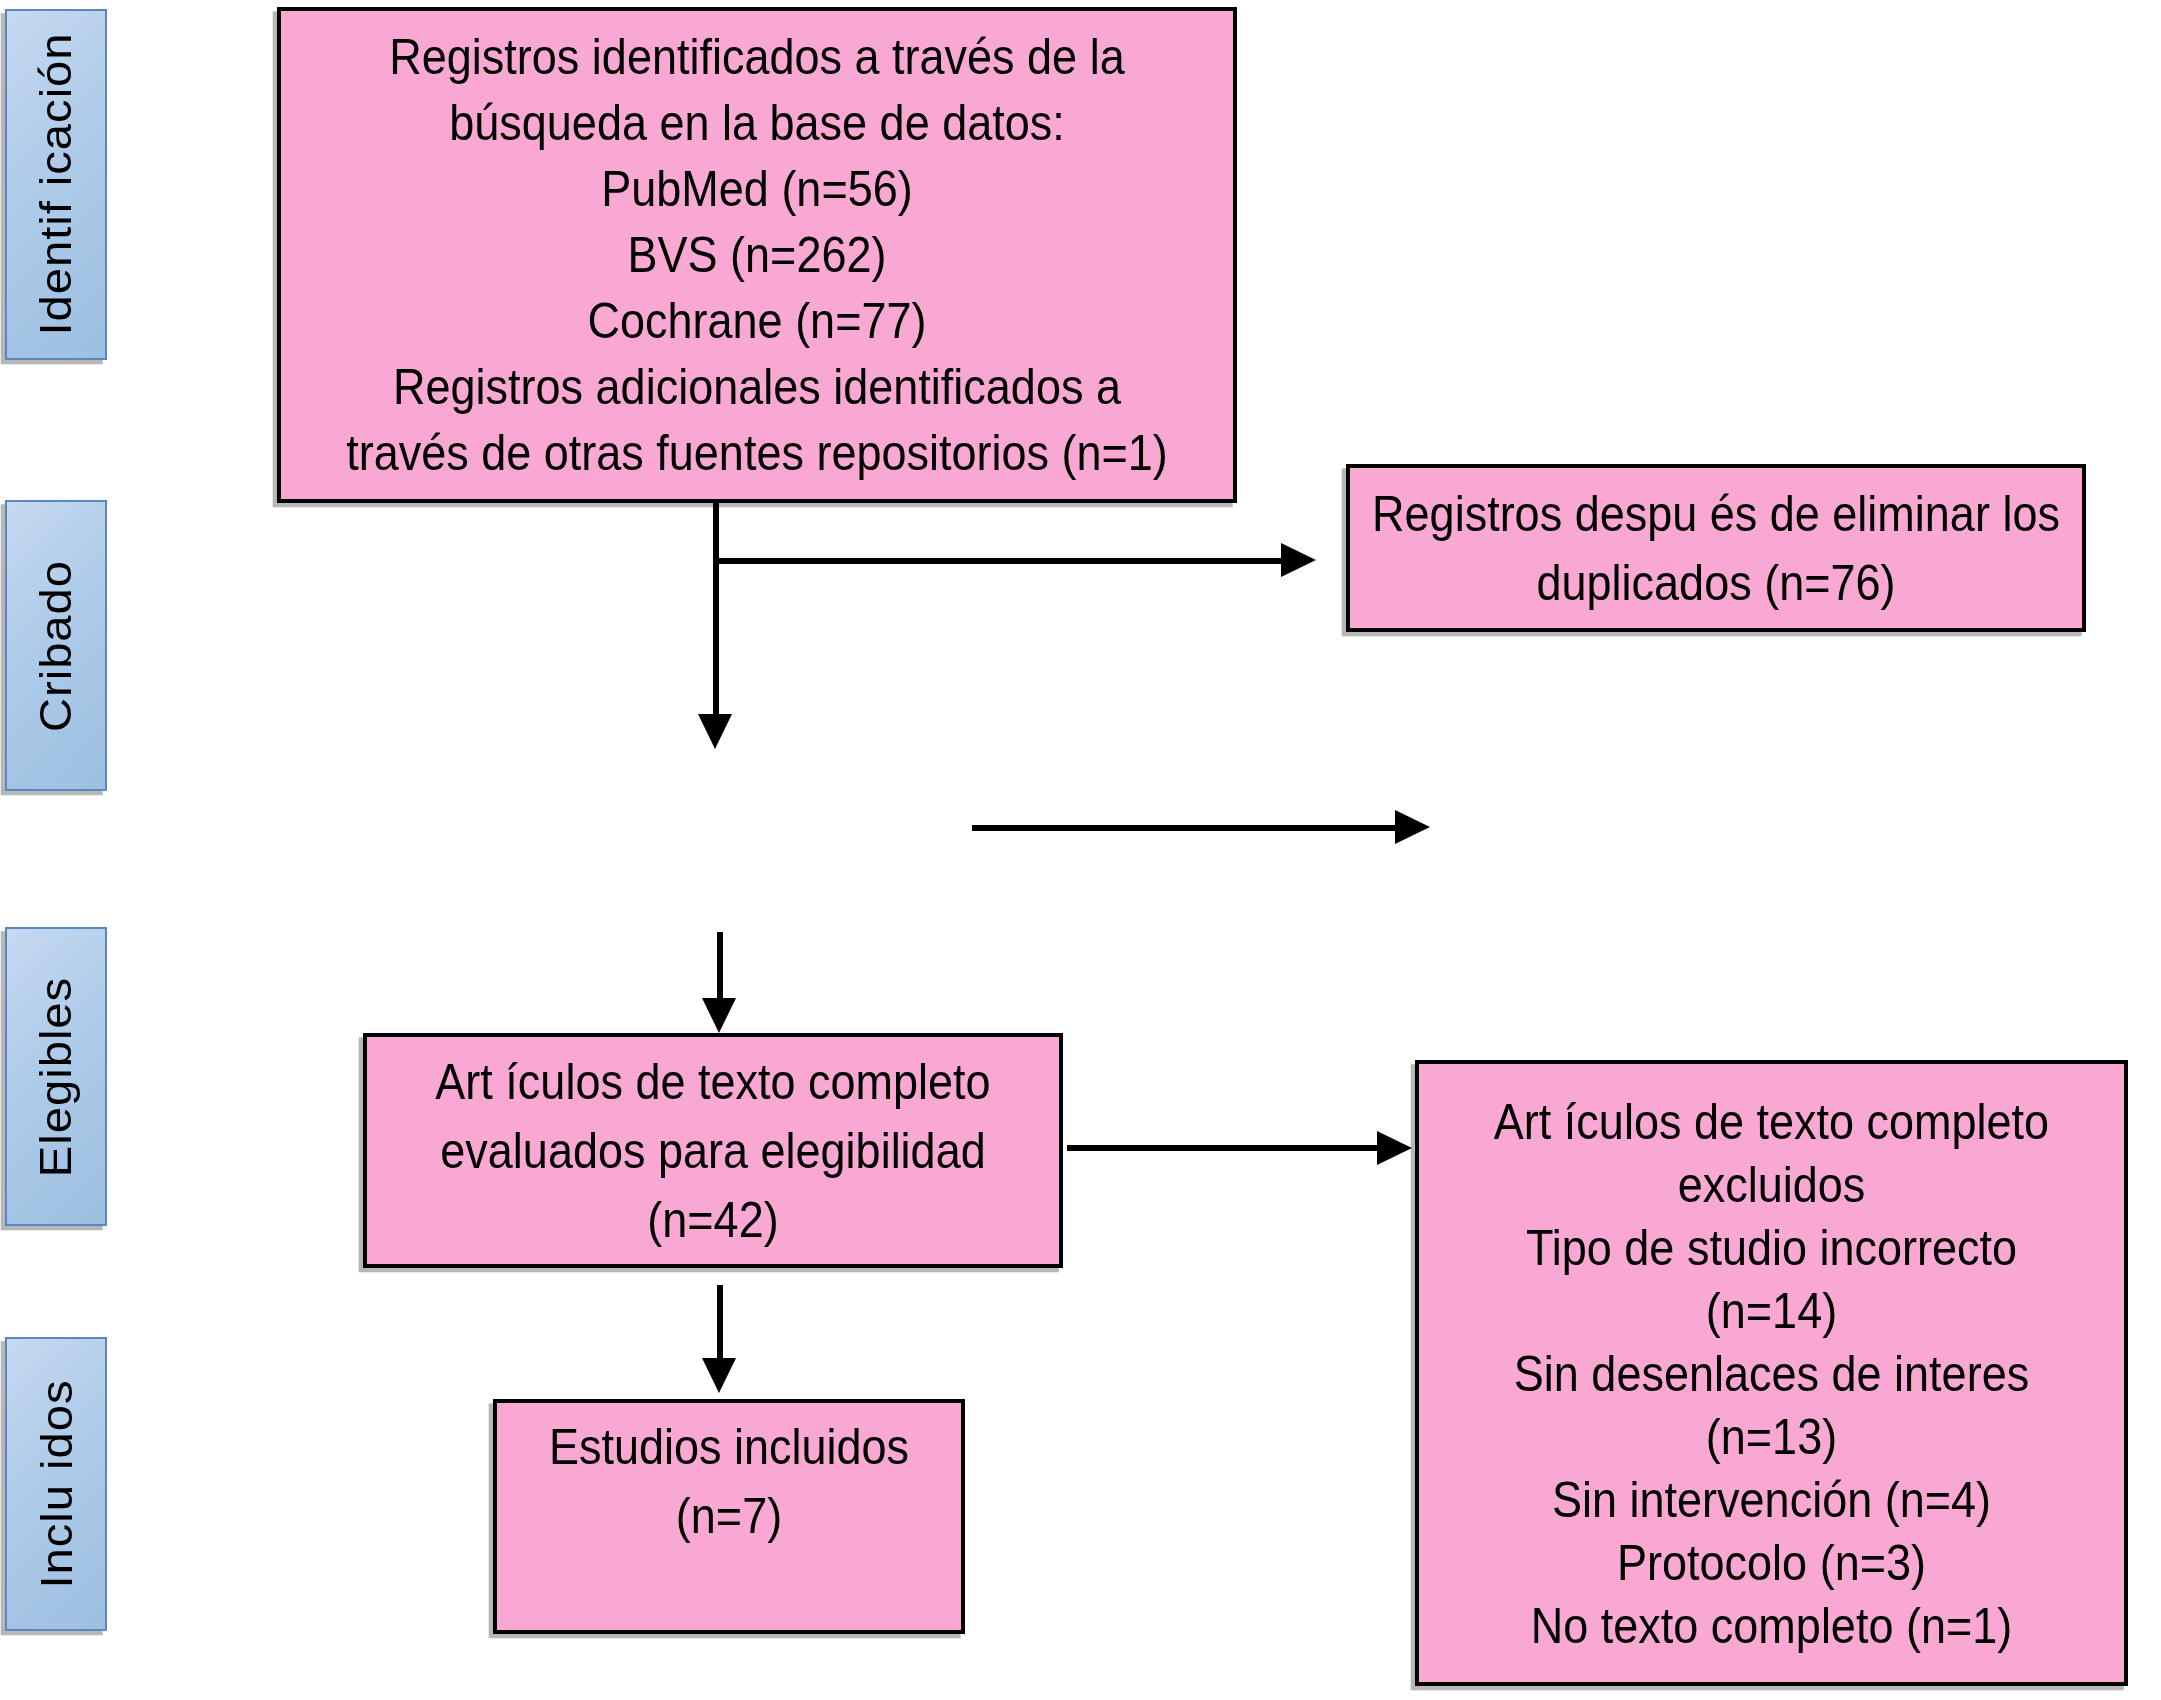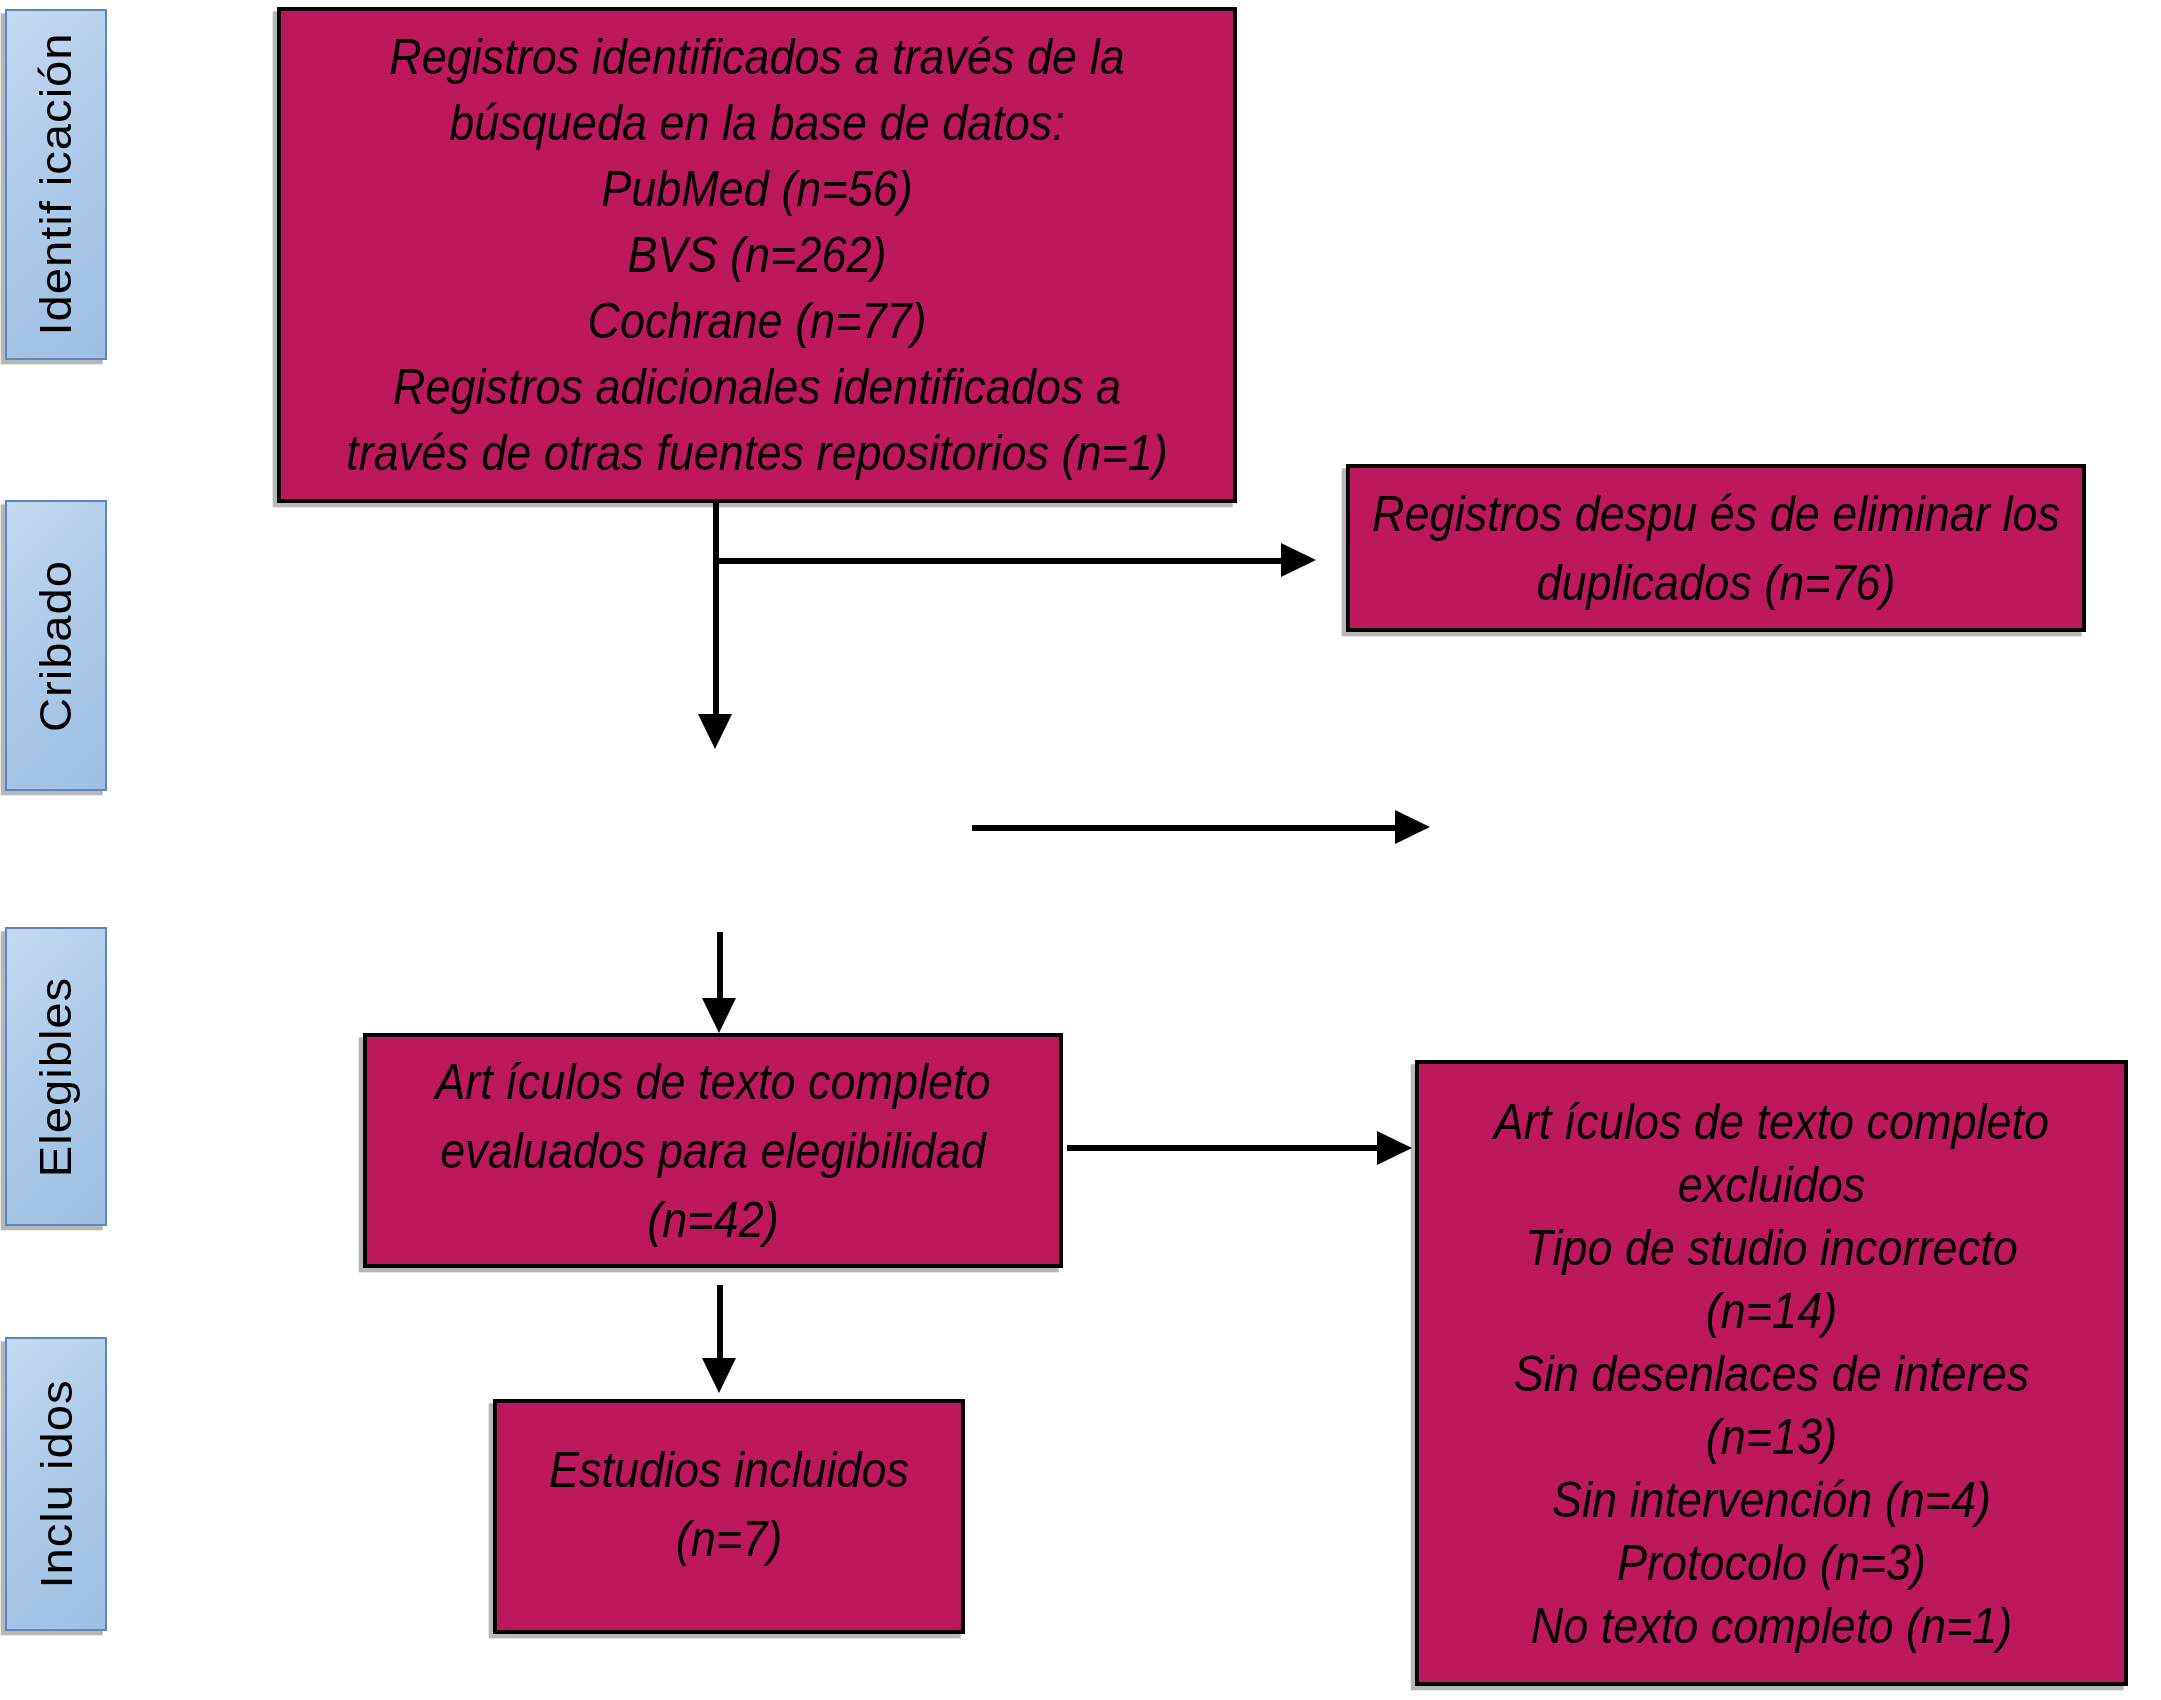--- a/index.html
+++ b/index.html
@@ -4,25 +4,24 @@
 <style>
   html,body { margin:0; padding:0; background:#ffffff; }
   .canvas {
     position:relative; width:2162px; height:1701px;
     background:#ffffff; overflow:hidden;
     font-family:"Liberation Sans", sans-serif; color:#000;
   }
   
   .fbox {
     position:absolute; box-sizing:border-box;
-    background:#be185d; border:4.3px solid #000000;
+    background:#f9a8d4; border:4.3px solid #000000;
     display:flex; flex-direction:column; justify-content:center; align-items:center;
     text-align:center; font-size:45px; line-height:69px;
     box-shadow:-4.3px 4.3px 0 #b7b7b7;
-    font-style:italic;
   }
   .fbox .line { white-space:pre; transform:scaleY(1.1); }
   
   .stage {
     position:absolute; box-sizing:border-box; left:5.2px; width:102px;
     background:linear-gradient(135deg,#c6d9f0 0%,#aecbe9 45%,#9dbfe2 100%);
     border:2.6px solid #5b87bd;
     display:flex; align-items:center; justify-content:center;
     box-shadow:-4.3px 4.3px 0 #b7b7b7;
   }
@@ -82,21 +81,21 @@
     <div class="line">excluidos</div>
     <div class="line">Tipo de studio incorrecto</div>
     <div class="line">(n=14)</div>
     <div class="line">Sin desenlaces de interes</div>
     <div class="line">(n=13)</div>
     <div class="line">Sin intervención (n=4)</div>
     <div class="line">Protocolo (n=3)</div>
     <div class="line">No texto completo (n=1)</div>
   </div>
 
-  <div class="fbox" style="left:493px;top:1399px;width:472px;height:235px;justify-content:flex-start;padding-top:32px">
+  <div class="fbox" style="left:493px;top:1399px;width:472px;height:235px;justify-content:flex-start;padding-top:9px">
     <div class="line">Estudios incluidos</div>
     <div class="line">(n=7)</div>
   </div>
 
   <div class="shaft" style="left:713px;top:503px;width:6px;height:211px"></div>
   <div class="head down" style="left:698px;top:714px"></div>
 
   <div class="shaft" style="left:713px;top:558px;width:568px;height:6px"></div>
   <div class="head right" style="left:1281px;top:543px"></div>
 

